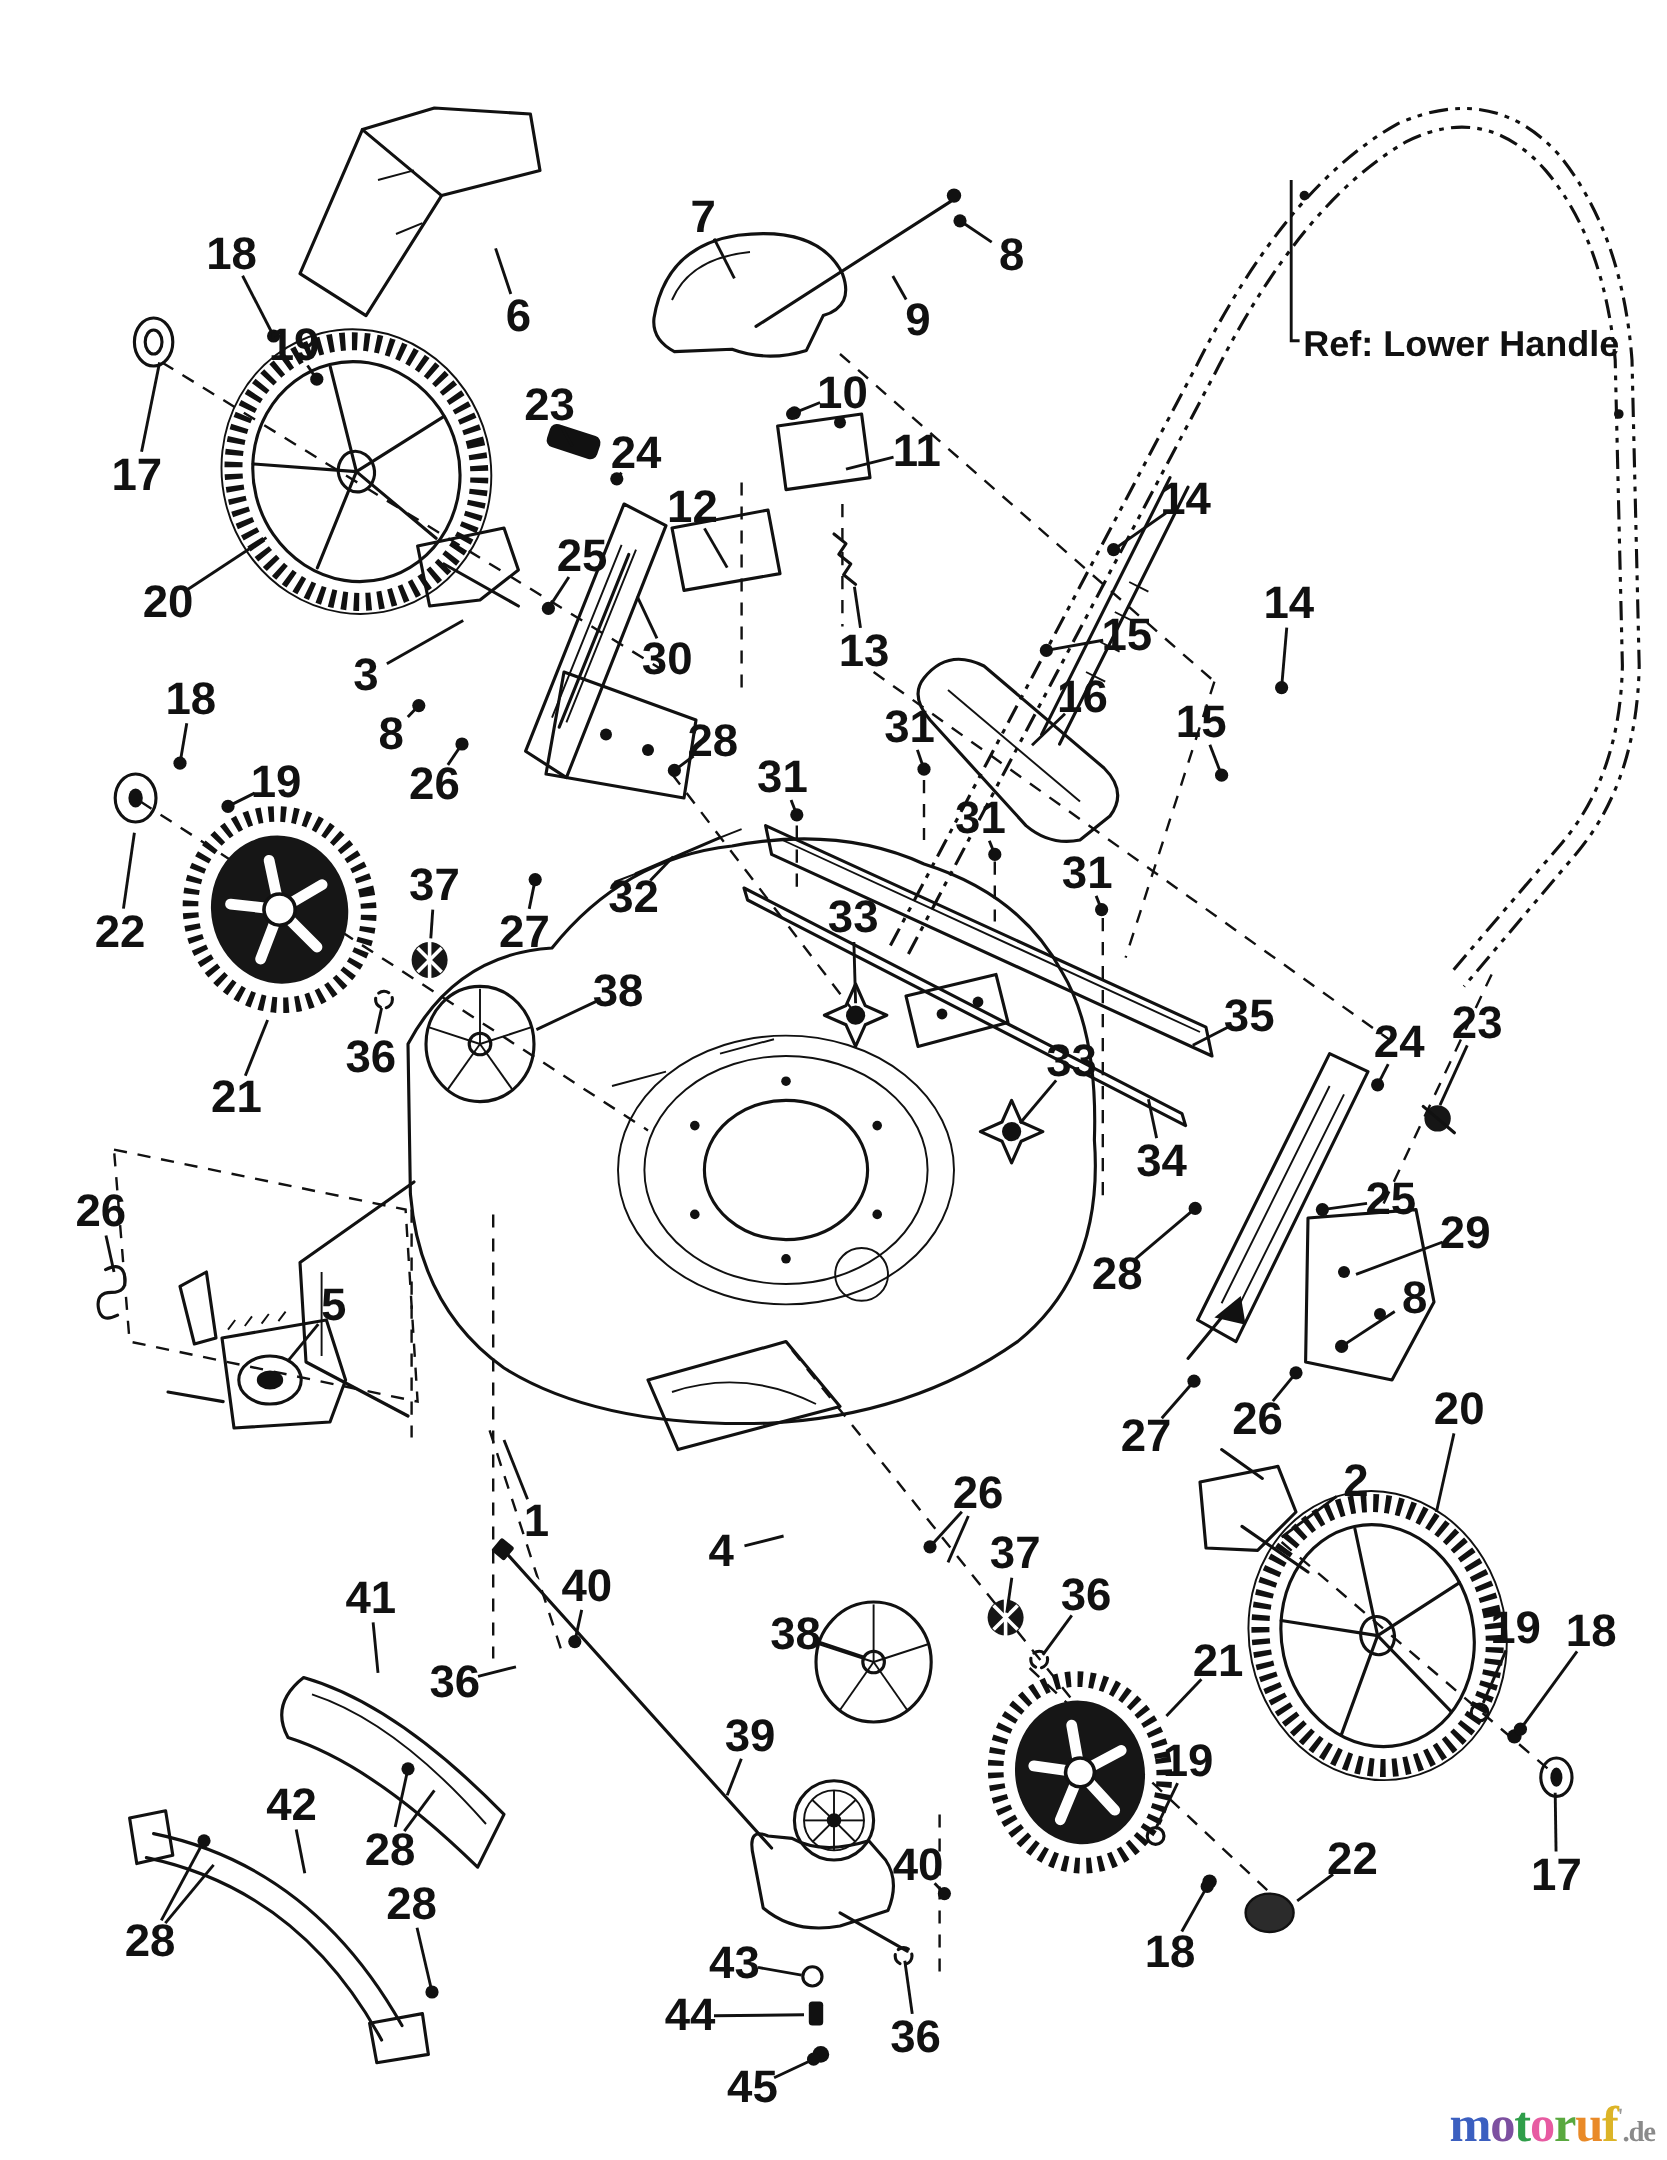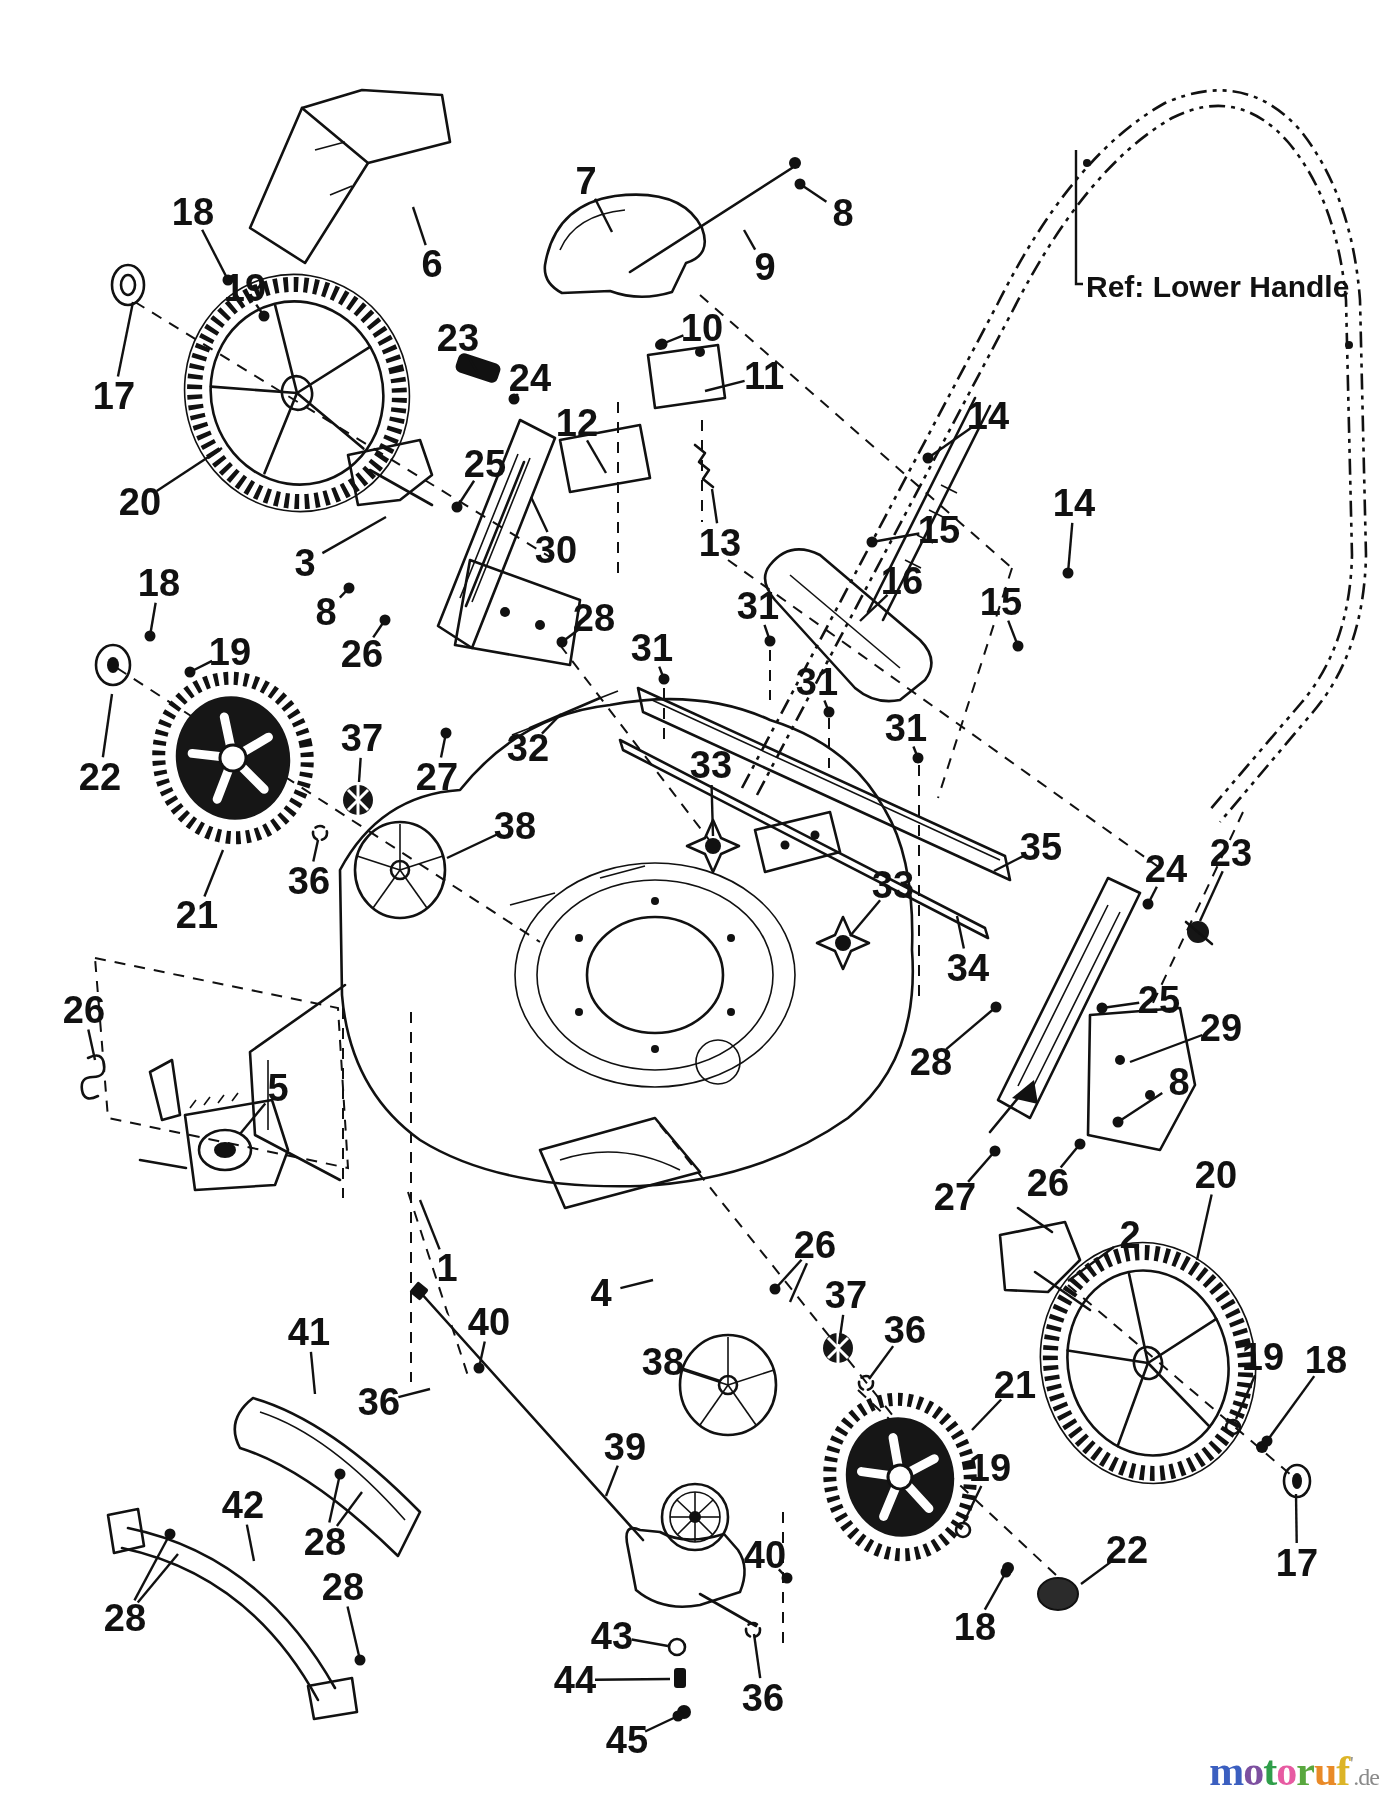--- a/index.html
+++ b/index.html
@@ -11,21 +11,21 @@
   .fillink{fill:#111;stroke:none;}
   .dashed{stroke:#111;fill:none;stroke-width:2;stroke-dasharray:11 9;}
   .dashdot{stroke:#111;fill:none;stroke-width:2.6;stroke-dasharray:16 6 4 6 4 6;}
   .tread{stroke:#111;fill:none;stroke-dasharray:4.5 5.5;}
   .plabel{font-family:"Liberation Sans",sans-serif;font-weight:bold;font-size:38px;fill:#111;}
   .refnote{font-family:"Liberation Sans",sans-serif;font-weight:bold;font-size:30px;fill:#111;}
   .leader{stroke:#111;stroke-width:2.4;fill:none;}
   .watermark{position:absolute;right:10px;bottom:8px;font-family:"Liberation Serif",serif;
              font-weight:bold;font-size:42px;letter-spacing:-1px;line-height:1;}
   .watermark .tick{font-size:18px;vertical-align:super;}
-  .watermark .de{font-size:24px;font-weight:normal;}
+  .watermark .de{font-size:24px;font-weight:bold;}
 </style>
 </head>
 <body>
 
 <div class="canvas">
 <svg width="1389" height="1800" viewBox="0 0 1389 1800">
 
   <g>
     <line class="dashed" x1="135" y1="302" x2="550" y2="557"></line>
     <line class="dashed" x1="117" y1="668" x2="540" y2="942"></line>

